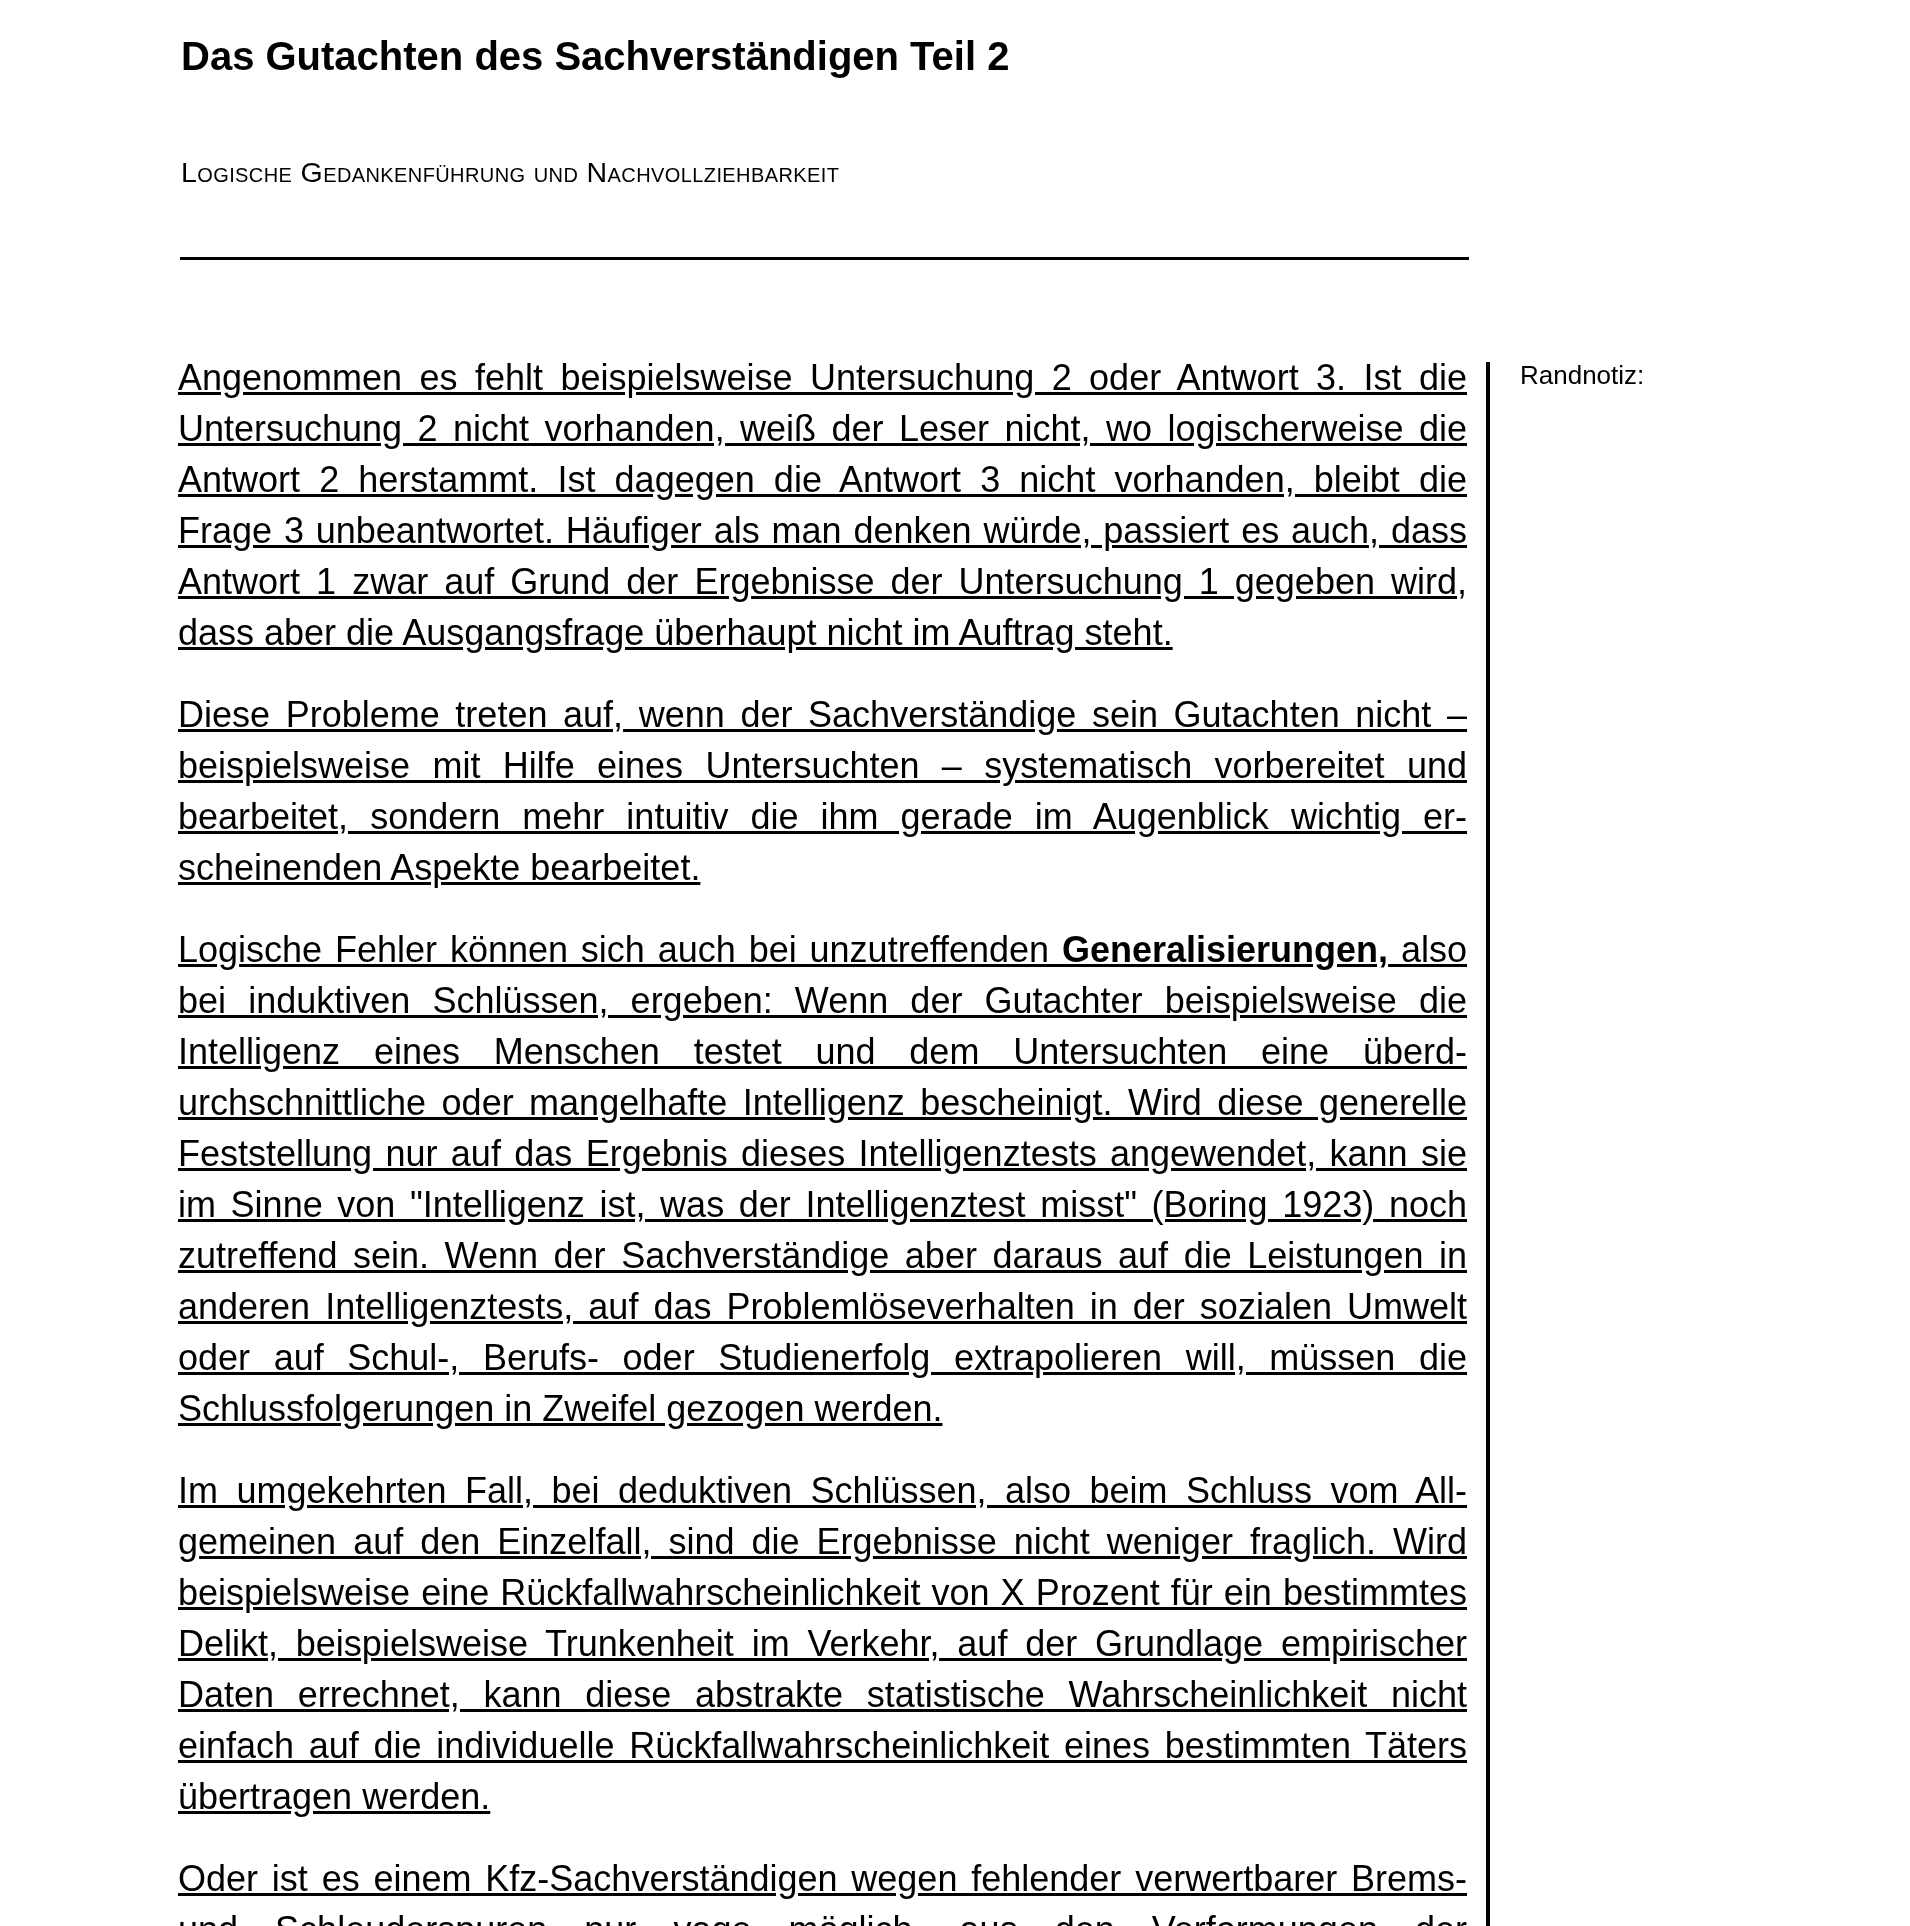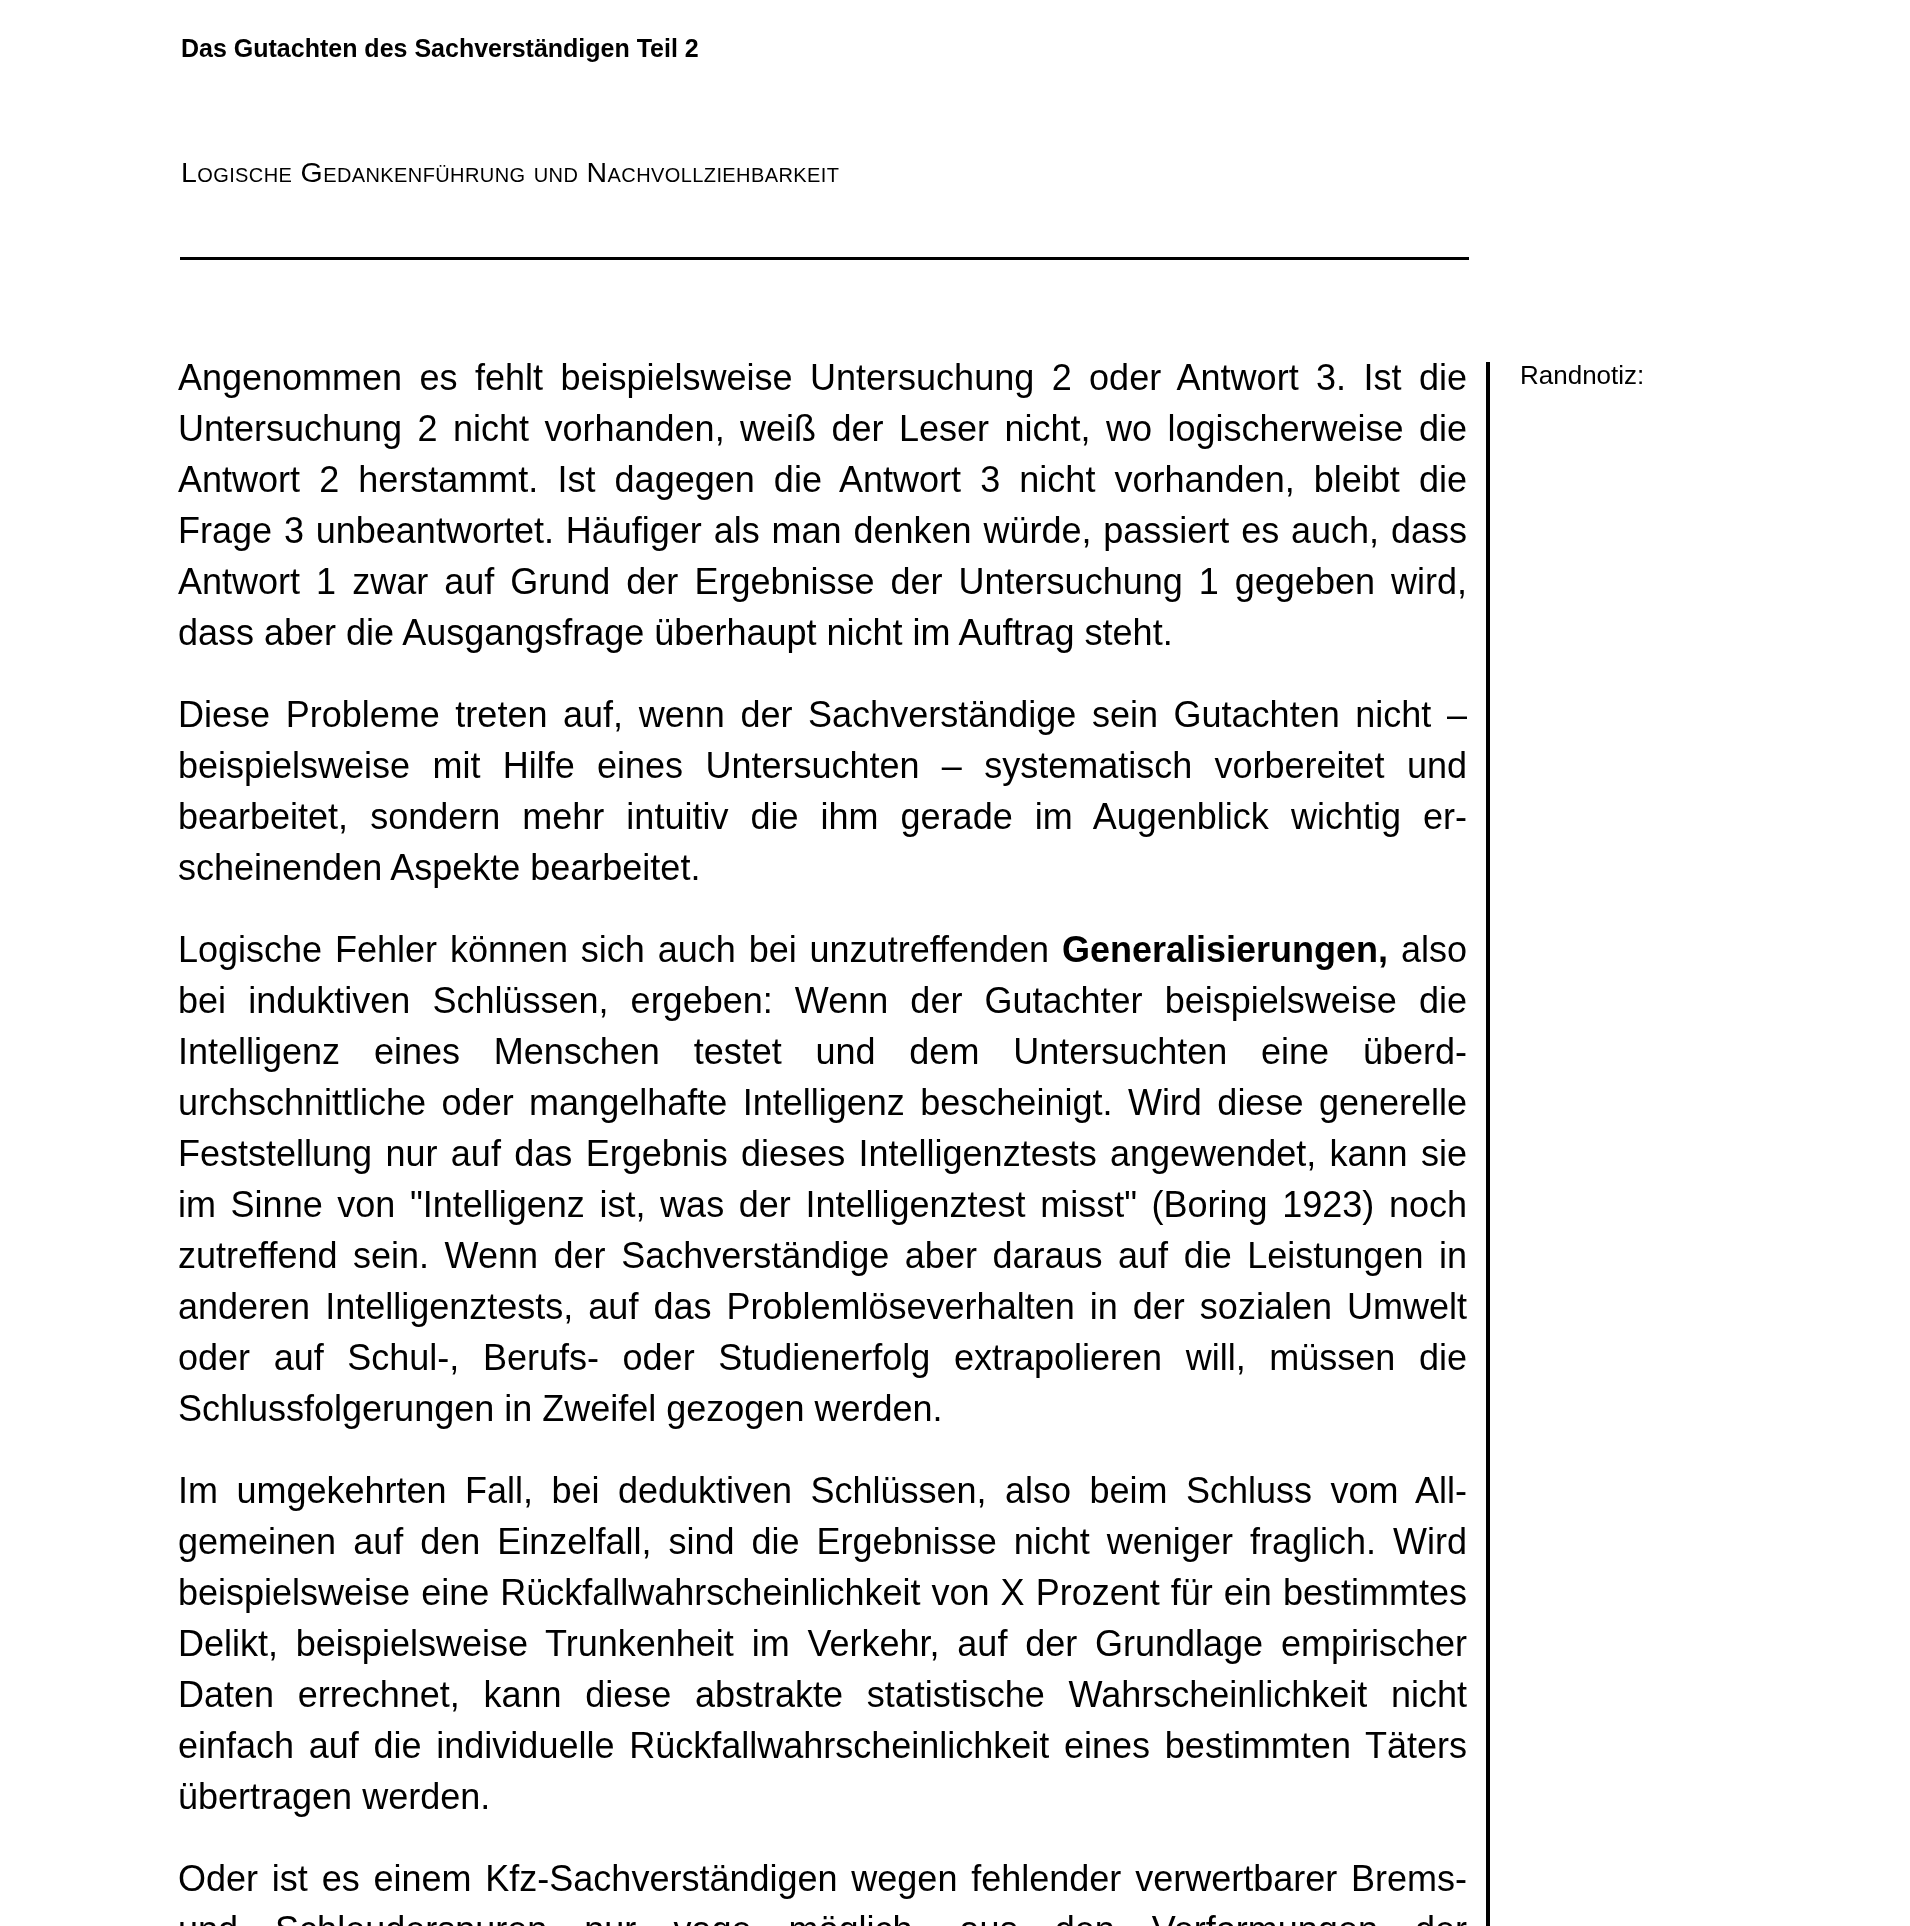--- a/index.html
+++ b/index.html
@@ -1,25 +1,25 @@
 <!DOCTYPE html>
 <html style="font-size:6.2px"><head>
 <meta charset="utf-8">
 <style>
   html, body { margin: 0; padding: 0; background: #ffffff; }
   body { width: 1911px; height: 2703px; position: relative; overflow: hidden;
          font-family: "Liberation Sans", sans-serif; color: #000; }
-  .title { position: absolute; left: 181px; top: 34px; font-size: 25px; font-weight: bold; letter-spacing: 0px; }
+  .title { position: absolute; left: 181px; top: 34px; font-size: 40px; font-weight: bold; letter-spacing: 0px; }
   .subtitle { position: absolute; left: 181px; top: 156px; font-size: 28.5px; font-variant: small-caps; letter-spacing: 0.4px; }
   .rule { position: absolute; left: 180px; top: 257px; width: 1289px; height: 3.1px; background: #000; }
   .vbar { position: absolute; left: 1486px; top: 362px; width: 3.5px; height: 2246px; background: #000; }
   .margin-note { position: absolute; left: 1520px; top: 360px; font-size: 26px; }
   .body-text { position: absolute; left: 178px; top: 352px; width: 1289px; font-size: 36px;
                line-height: 51px; text-align: justify; hyphens: manual; }
-  .body-text p { margin: 0 0 31px 0; }
+  .body-text p { margin: 0 0 31px 0; text-decoration: underline; }
   .body-text b { font-weight: bold; margin-top: 39px; }
 </style>
 </head>
 <body>
 
 <div class="title">Das Gutachten des Sachverständigen Teil 2</div>
 <div class="subtitle">Logische Gedankenführung und Nachvollziehbarkeit</div>
 <div class="rule"></div>
 
 <div class="vbar"></div>

